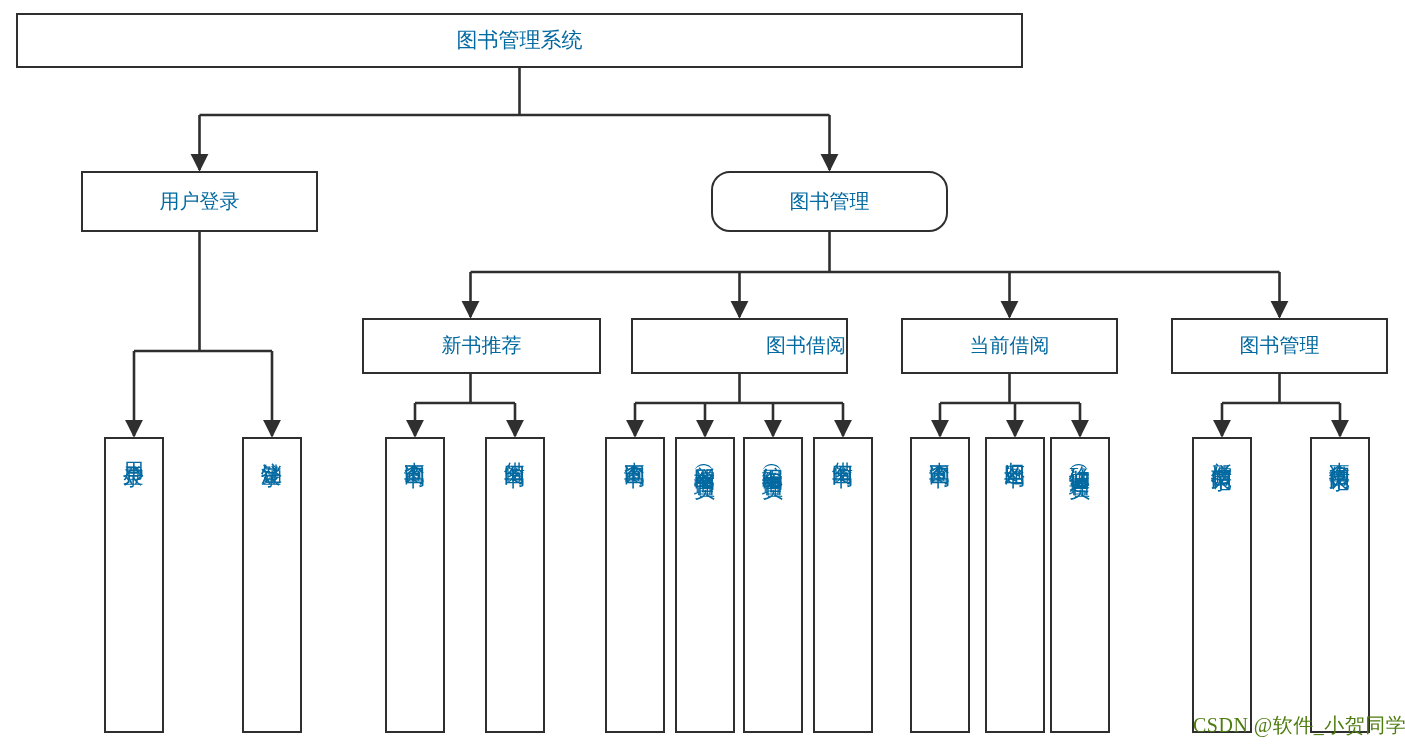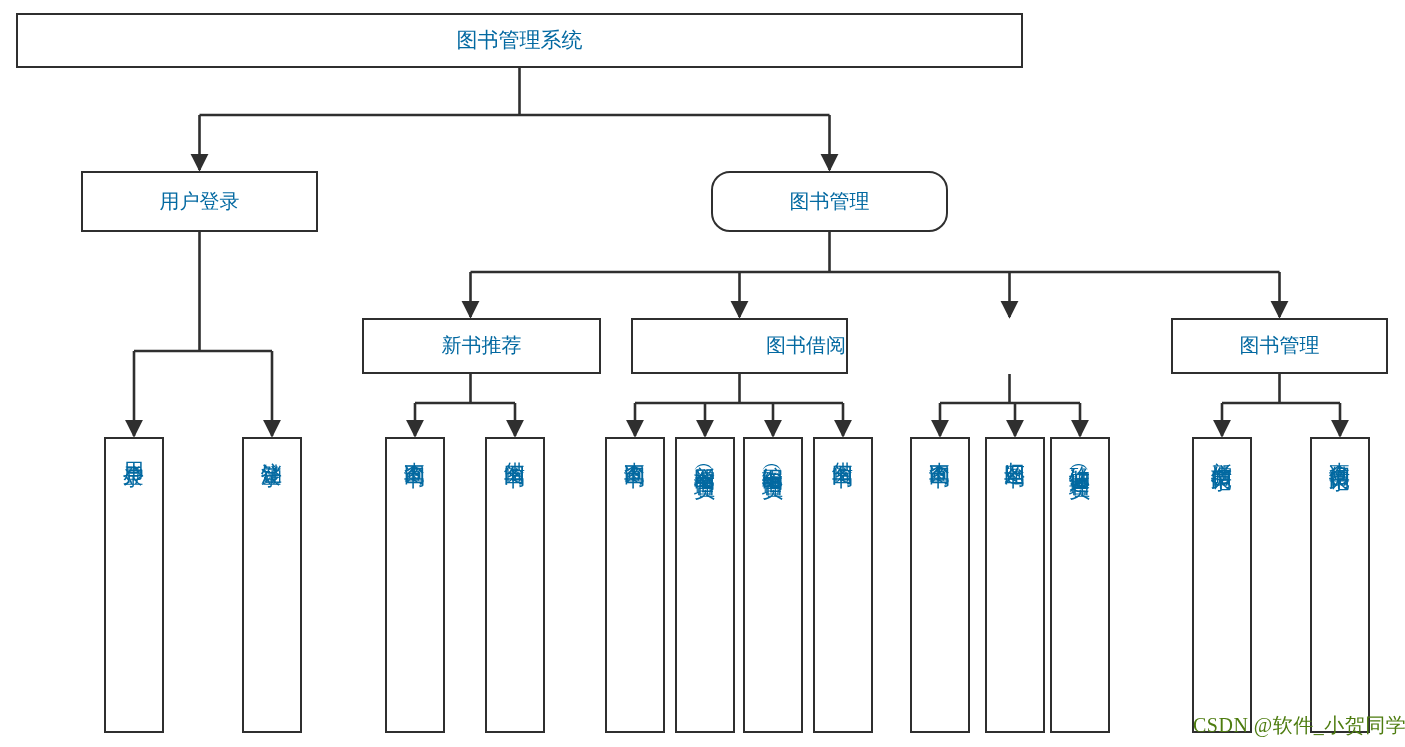--- a/index.html
+++ b/index.html
@@ -127,20 +127,23 @@
   <div class="node lvl2" style="left: 711px; top: 171px; width: 237px; height: 61px; border-radius: 19px;">
     <span class="label">图书管理</span>
   </div>
 
   <div class="node lvl3" style="left: 362px; top: 318px; width: 239px; height: 56px;">
     <span class="label">新书推荐</span>
   </div>
   <div class="node lvl3" style="left: 631px; top: 318px; width: 217px; height: 56px; justify-content: flex-end;">
     <span class="label">图书借阅</span>
   </div>
+  <div class="node lvl3" style="left: 901px; top: 318px; width: 217px; height: 56px;">
+    <span class="label">当前借阅</span>
+  </div>
   <div class="node lvl3" style="left: 1171px; top: 318px; width: 217px; height: 56px;">
     <span class="label">图书管理</span>
   </div>
 
   <div class="node leaf" style="left: 104px; top: 437px; width: 60px; height: 296px;">
     <span class="label">用户登录</span>
   </div>
   <div class="node leaf" style="left: 242px; top: 437px; width: 60px; height: 296px;">
     <span class="label">注销登录</span>
   </div>

